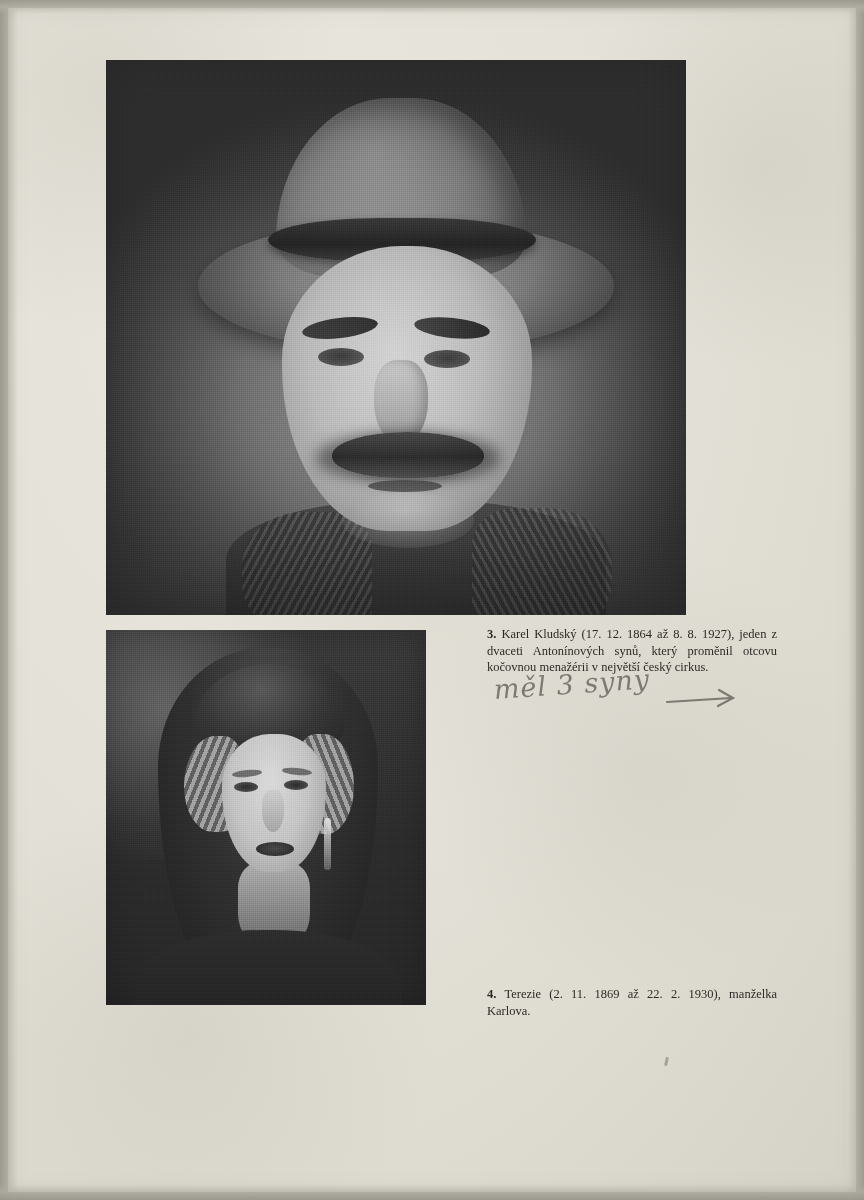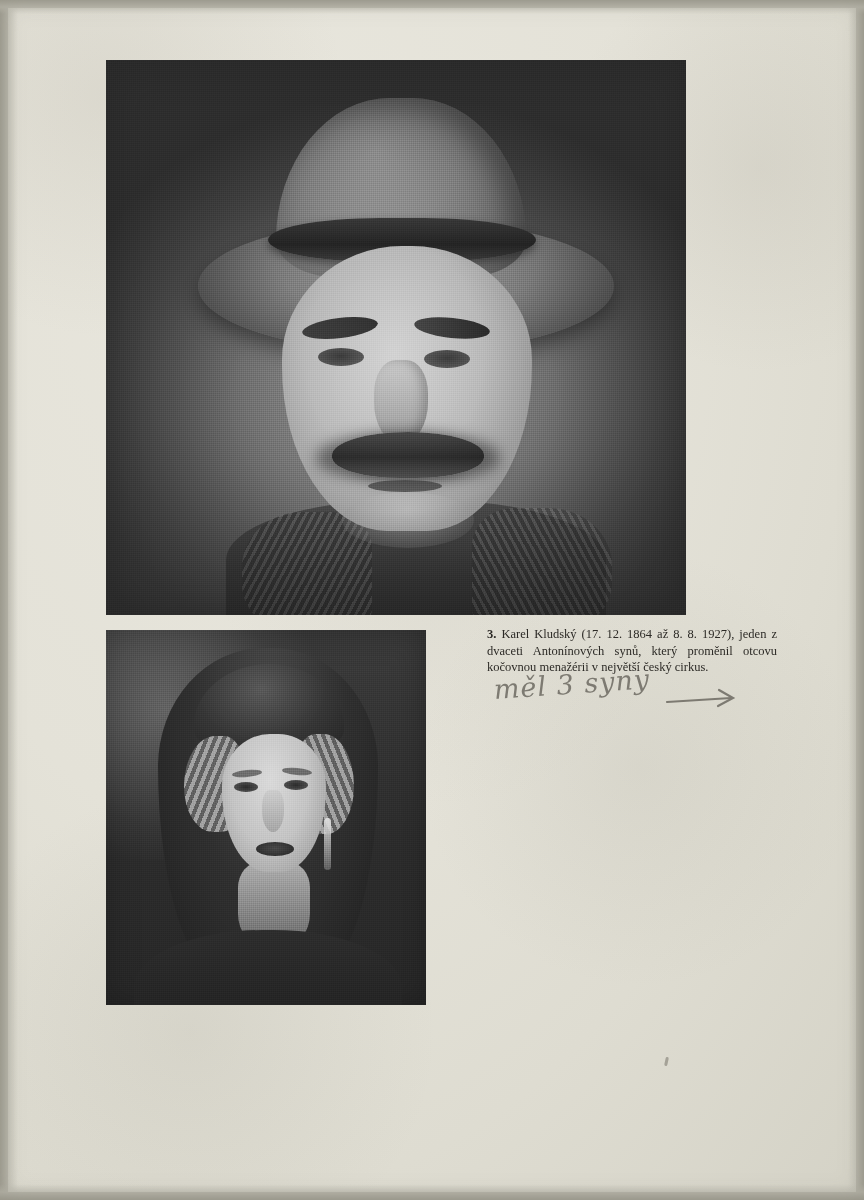--- a/index.html
+++ b/index.html
@@ -413,20 +413,24 @@
   <div id="handwriting">
     <div class="hw-text">měl 3 syny</div>
     <svg width="260" height="60" viewBox="0 0 260 60">
       <g stroke="#6d6a62" stroke-width="2.2" fill="none" stroke-linecap="round" opacity="0.85">
         <path d="M172 30 L236 26"></path>
         <path d="M224 18 L238 26 L223 34"></path>
       </g>
     </svg>
   </div>
 
+  <div class="caption" id="caption-4">
+    <span class="num">4.</span>
+    <span>Terezie (2. 11. 1869 až 22. 2. 1930), manželka Karlova.</span>
+  </div>
 
   <div class="stray-mark"></div>
 
   <div class="edge-left"></div>
   <div class="edge-right"></div>
   <div class="edge-top"></div>
   <div class="edge-bottom"></div>
   <div class="scan-edge"></div>
 </div>
 

